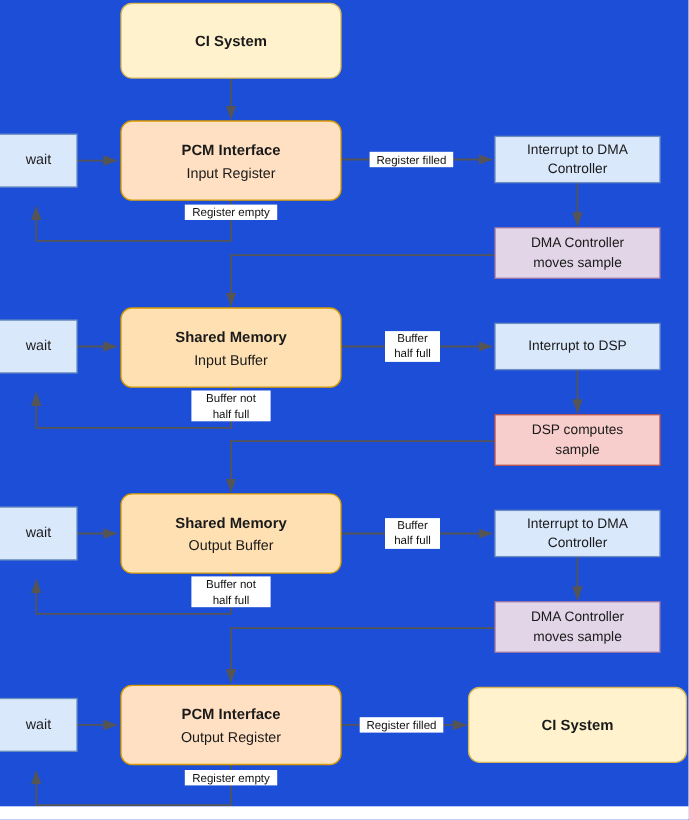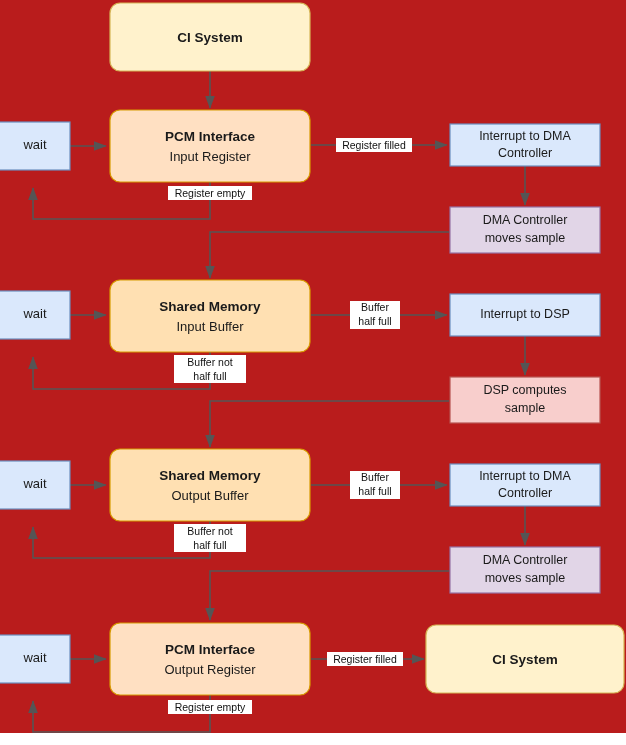--- a/index.html
+++ b/index.html
@@ -10,21 +10,21 @@
   body {
     width: 626px;
     height: 745px;
     font-family: "Liberation Sans", sans-serif;
     overflow: hidden;
   }
   #diagram-root {
     position: relative;
     width: 626px;
     height: 733px;
-    background: #b91c1c;
+    background: #1d4ed8;
   }
   svg#flow {
     display: block;
     width: 626px;
     height: 745px;
   }
   .node-rect {
     stroke-width: 1.2;
   }
   .node-label {

